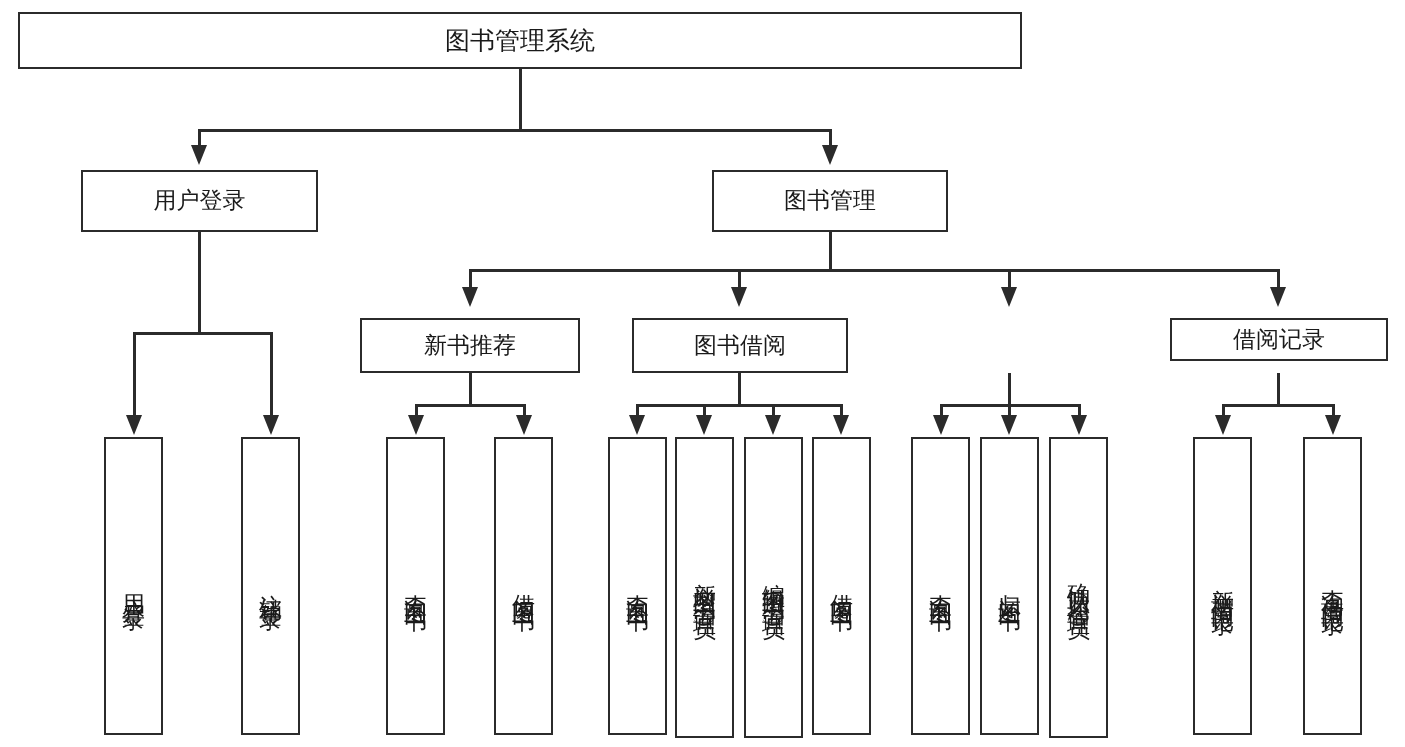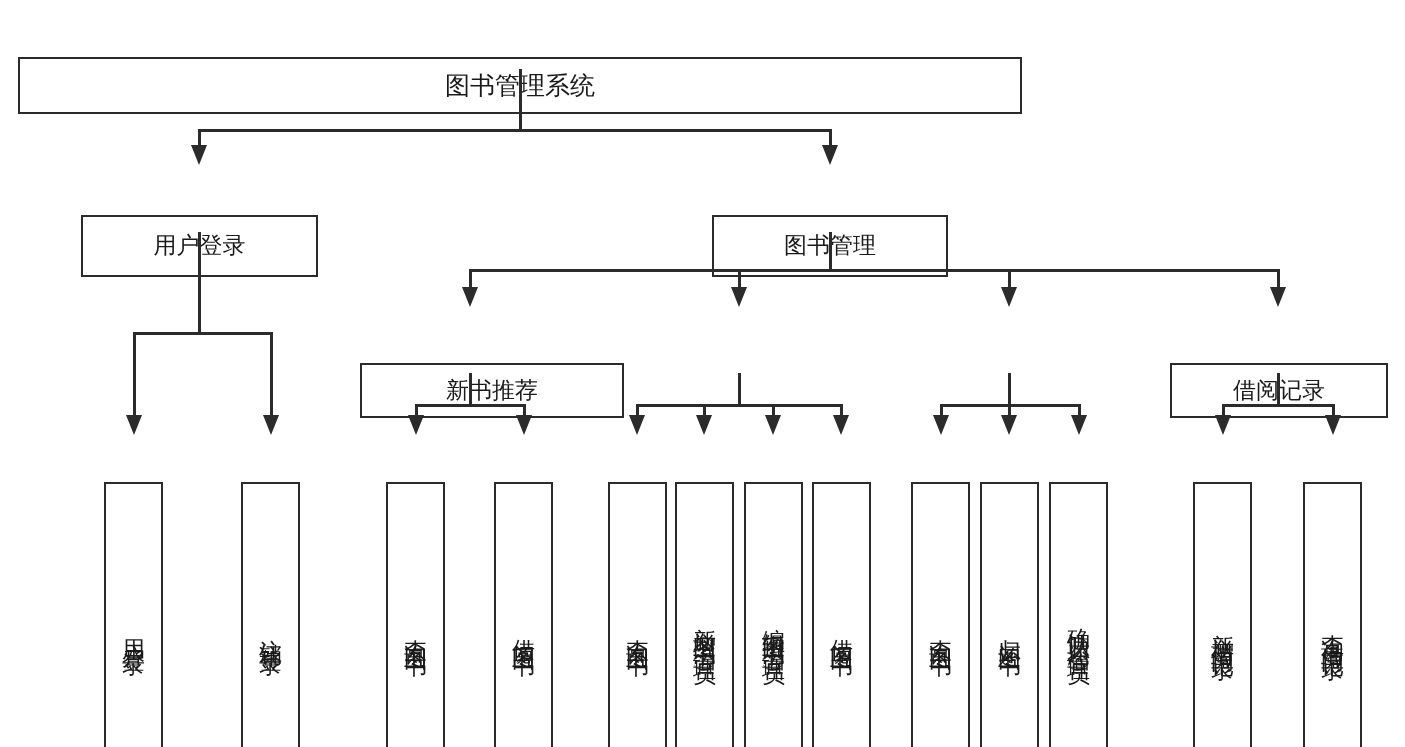--- a/index.html
+++ b/index.html
@@ -19,21 +19,20 @@
   }
   .node {
     position: absolute;
     box-sizing: border-box;
     border: 2.5px solid #2b2b2b;
     background: #ffffff;
     display: flex;
     align-items: center;
     justify-content: center;
     color: #1a1a1a;
-    margin-top: 45px;
   }
   .node .label {
     line-height: 1.1;
     text-align: center;
     white-space: nowrap;
   }
   .node.root .label { font-size: 25px; }
   .node.lvl2 .label { font-size: 23px; }
   .node.lvl3 .label { font-size: 23px; }
 
@@ -124,24 +123,27 @@
 
   <div class="vline" style="left:738px; top:269px; width:2.5px; height:20px;"></div>
   <div class="arrow" style="left:731px; top:287px;"></div>
 
   <div class="vline" style="left:1008px; top:269px; width:2.5px; height:20px;"></div>
   <div class="arrow" style="left:1001px; top:287px;"></div>
 
   <div class="vline" style="left:1277px; top:269px; width:2.5px; height:20px;"></div>
   <div class="arrow" style="left:1270px; top:287px;"></div>
 
-  <div class="node lvl3" style="left:360px; top:318px; width:264px; height:55px;">
+  <div class="node lvl3" style="left:360px; top:318px; width:220px; height:55px;">
     <span class="label">新书推荐</span>
   </div>
-  <div class="node lvl3" style="left:1170px; top:318px; width:218px; height:55px;">
+  <div class="node lvl3" style="left:632px; top:318px; width:216px; height:55px;">
+    <span class="label">图书借阅</span>
+  </div>
+  <div class="node lvl3" style="left:1170px; top:318px; width:218px; height:43px;">
     <span class="label">借阅记录</span>
   </div>
 
   <div class="vline" style="left:469px; top:373px; width:2.5px; height:33px;"></div>
   <div class="hline" style="left:415px; top:404px; width:111px; height:2.5px;"></div>
   <div class="vline" style="left:415px; top:404px; width:2.5px; height:13px;"></div>
   <div class="arrow" style="left:408px; top:415px;"></div>
   <div class="vline" style="left:523px; top:404px; width:2.5px; height:13px;"></div>
   <div class="arrow" style="left:516px; top:415px;"></div>
 

